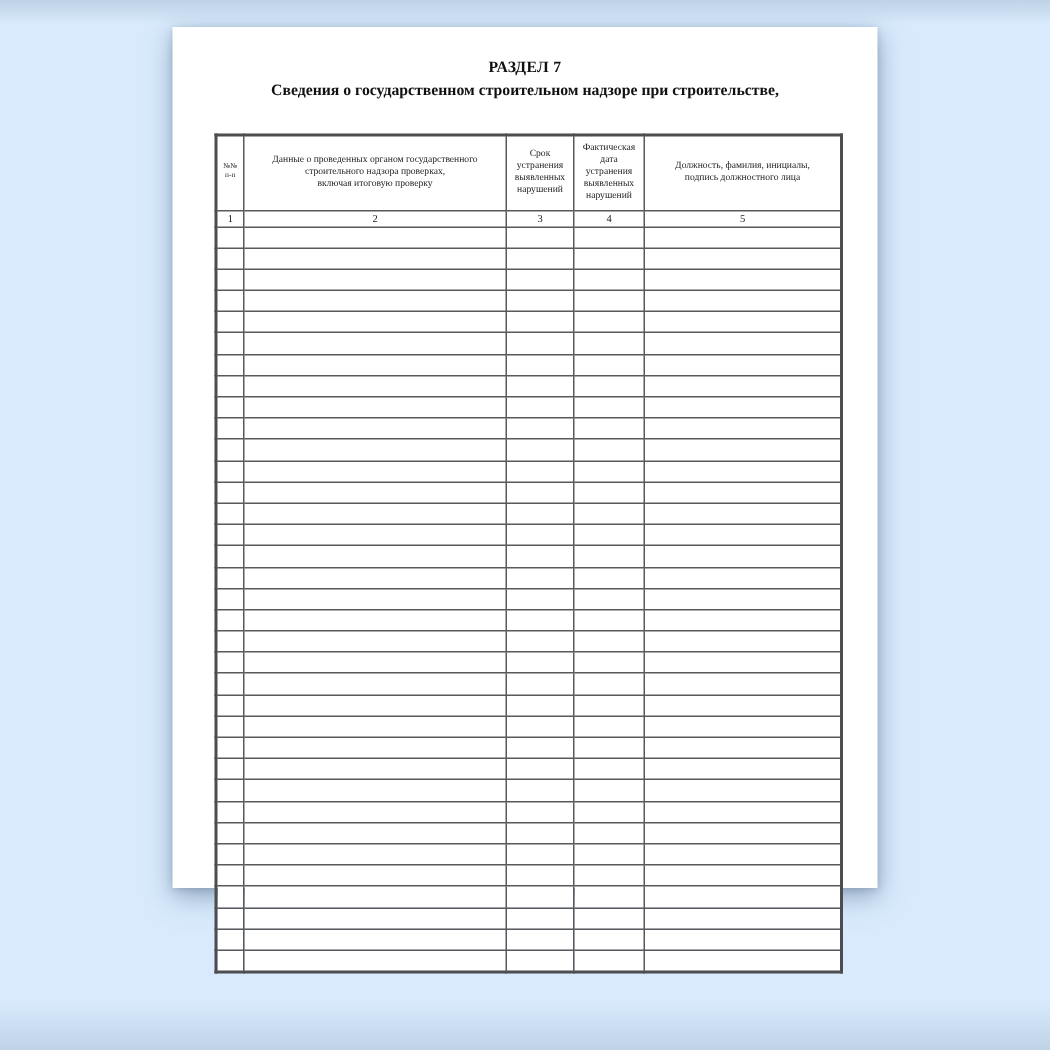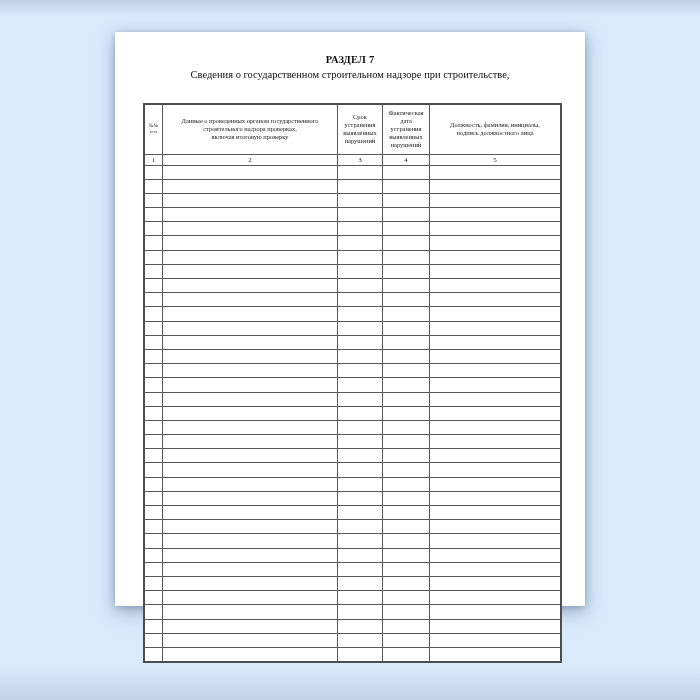--- a/index.html
+++ b/index.html
@@ -18,21 +18,21 @@
     height: 700px;
     background: linear-gradient(180deg,
       #bfd2e6 0px,
       #d8eafc 16px,
       #d8eafc 668px,
       #bfd2e6 700px);
   }
   .page {
     position: absolute;
     left: 115px;
-    top: 32px;
+    top: 18px;
     width: 470px;
     height: 574px;
     background: #ffffff;
     box-shadow: 0 5px 16px rgba(96, 120, 150, 0.60),
                 0 1px 5px rgba(96, 120, 150, 0.38);
     color: #111111;
   }
   .doc-title {
     position: absolute;
     top: 22px;
@@ -44,21 +44,21 @@
     line-height: 12px;
     letter-spacing: 0.2px;
   }
   .doc-subtitle {
     position: absolute;
     top: 37px;
     left: 0;
     width: 100%;
     text-align: center;
     font-size: 10.5px;
-    font-weight: 400;
+    font-weight: 700;
     line-height: 12.5px;
   }
   table.grid {
     position: absolute;
     left: 28px;
     top: 71px;
     width: 411px;
     table-layout: fixed;
     border-collapse: collapse;
     border: 2px solid #4d4d4f;

